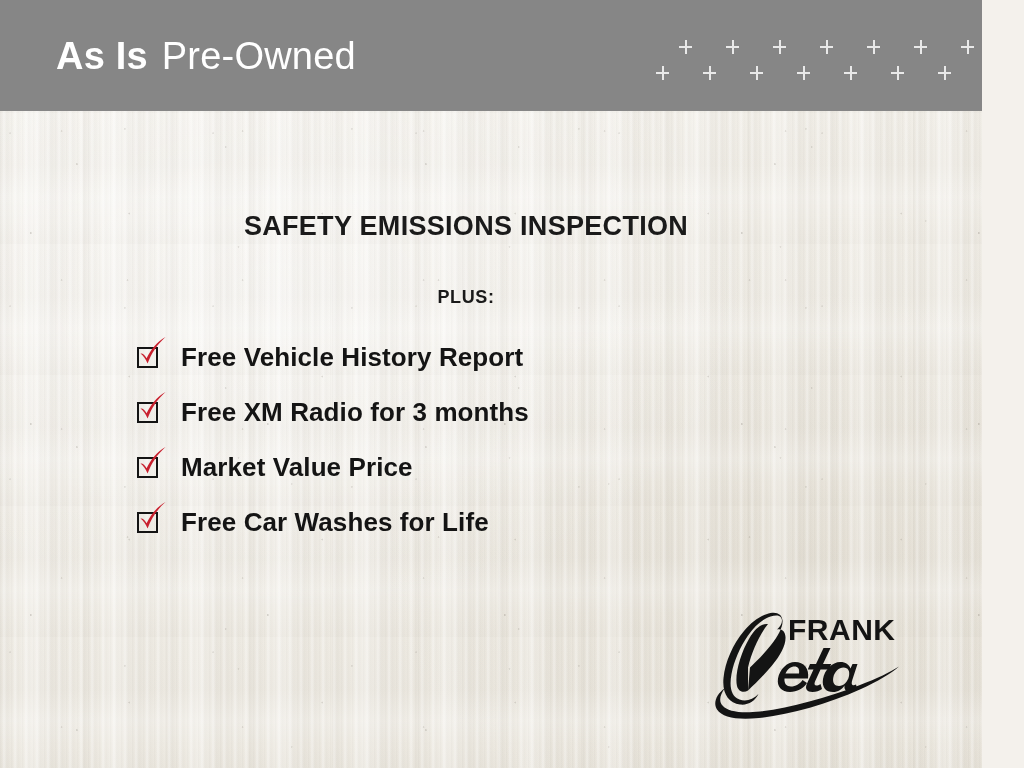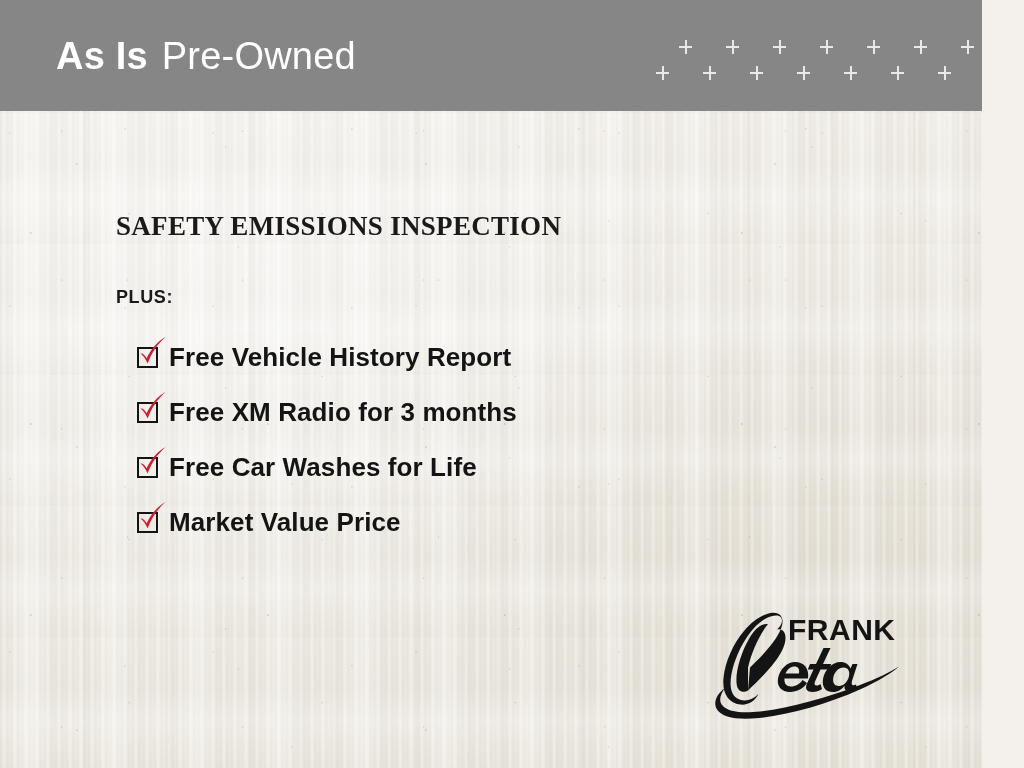--- a/index.html
+++ b/index.html
@@ -13,20 +13,21 @@
     font-family: "Liberation Sans", sans-serif;
     background: #f4f1ec;
   }
 
   #slide {
     position: relative;
     width: 982px;
     height: 768px;
     overflow: hidden;
     background-color: #8b5cf6;
+    text-align: center;
   }
 
   
   .paper-texture {
     position: absolute;
     inset: 0;
     background-color: #f3f0ea;
     background-image:
       repeating-linear-gradient(90deg,
         rgba(0,0,0,0.022) 0px,
@@ -150,41 +151,41 @@
     width: 700px;
   }
   .headline {
     font-size: 27px;
     font-weight: 700;
     color: #1a1a1a;
     letter-spacing: 0.3px;
     line-height: 1.1;
     margin: 0 0 46px 0;
     white-space: nowrap;
-    font-family: Liberation Serif, serif;
   }
   .plus-label {
     font-size: 18px;
     font-weight: 900;
     color: #1a1a1a;
     letter-spacing: 0.6px;
     line-height: 1;
     margin: 0 0 24px 0;
   }
 
   .checklist {
     list-style: none;
     margin: 0;
     padding: 0 0 0 21px;
   }
   .check-item {
     display: flex;
     align-items: center;
     height: 55px;
     white-space: nowrap;
+    gap: 12px;
   }
   .checkbox {
     position: relative;
     flex: 0 0 auto;
     width: 21px;
     height: 21px;
     border: 2px solid #141414;
     box-sizing: border-box;
     margin-right: 11px;
   }
@@ -277,30 +278,30 @@
         </span>
         <span class="check-label">Free XM Radio for 3 months</span>
       </li>
 
       <li class="check-item">
         <span class="checkbox">
           <svg class="tick" viewBox="0 0 30 32">
             <path d="M2.5 17.5 C4.5 17.0 6.6 18.6 8.6 22.2 C12.6 14.0 18.6 6.0 27.5 1.0 C19.0 8.5 13.2 17.8 9.6 27.5 C7.6 23.0 5.2 19.6 2.5 17.5 Z" fill="#c8202e"></path>
           </svg>
         </span>
-        <span class="check-label">Free Car Washes for Life</span>
+        <span class="check-label">Market Value Price</span>
       </li>
 
       <li class="check-item">
         <span class="checkbox">
           <svg class="tick" viewBox="0 0 30 32">
             <path d="M2.5 17.5 C4.5 17.0 6.6 18.6 8.6 22.2 C12.6 14.0 18.6 6.0 27.5 1.0 C19.0 8.5 13.2 17.8 9.6 27.5 C7.6 23.0 5.2 19.6 2.5 17.5 Z" fill="#c8202e"></path>
           </svg>
         </span>
-        <span class="check-label">Market Value Price</span>
+        <span class="check-label">Free Car Washes for Life</span>
       </li>
 
 
     </ul>
   </div>
 
   <div class="logo">
     <svg width="215" height="115" viewBox="0 0 215 115">
 
       <text x="96" y="36" font-family="'Liberation Sans', sans-serif" font-size="30" font-weight="700" letter-spacing="0.5" fill="#141414">FRANK</text>

